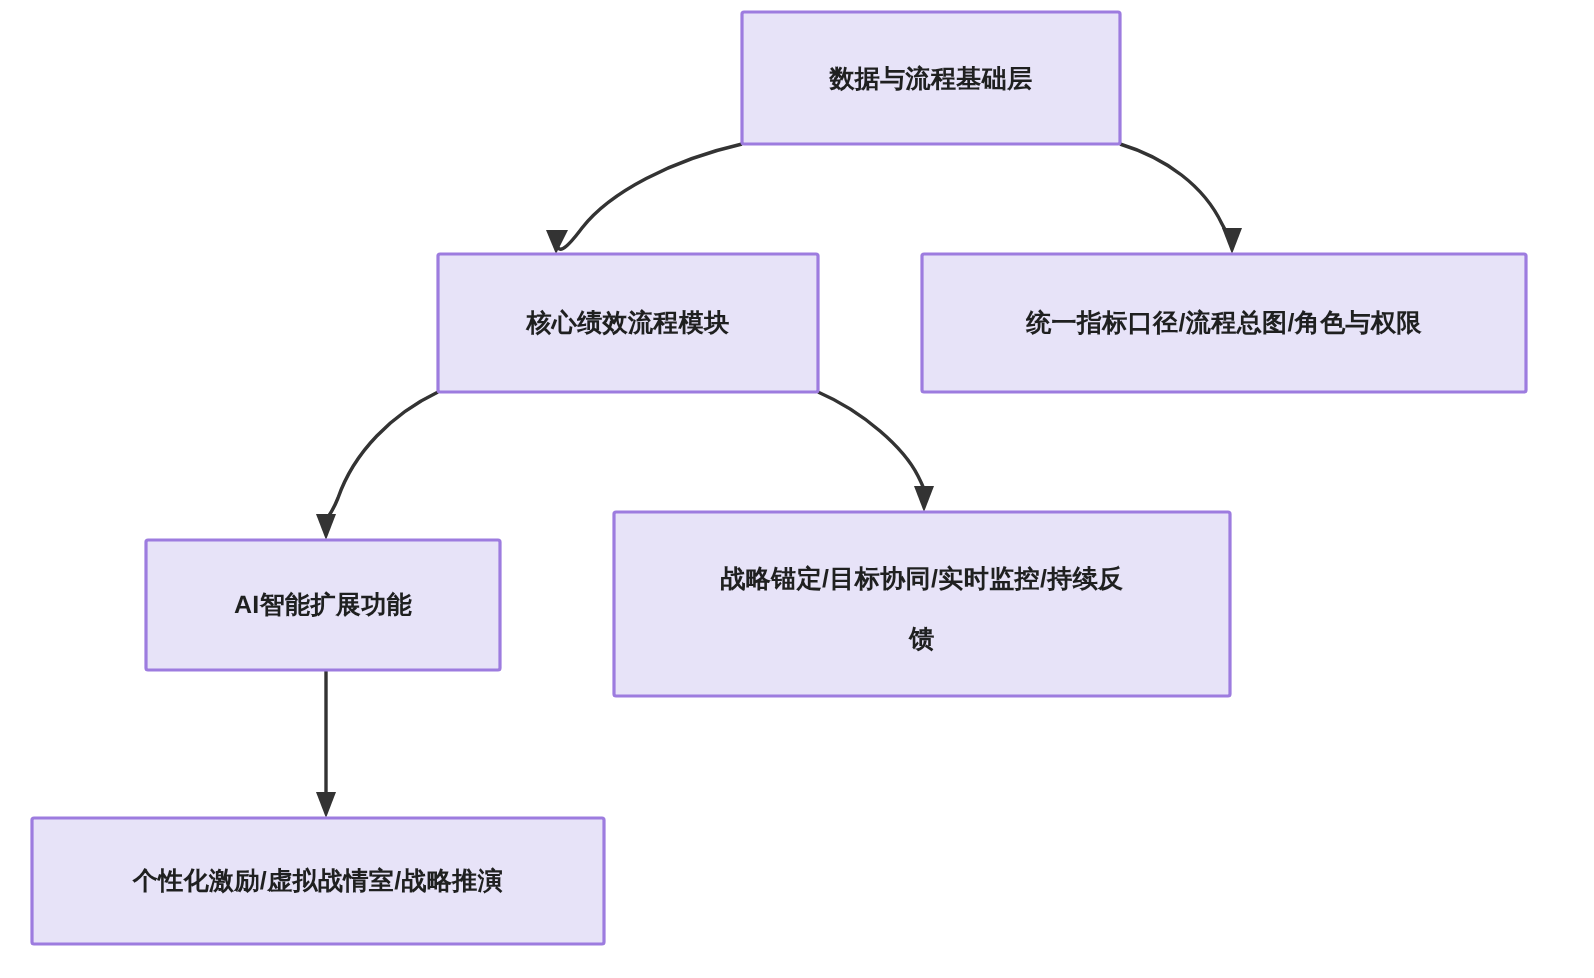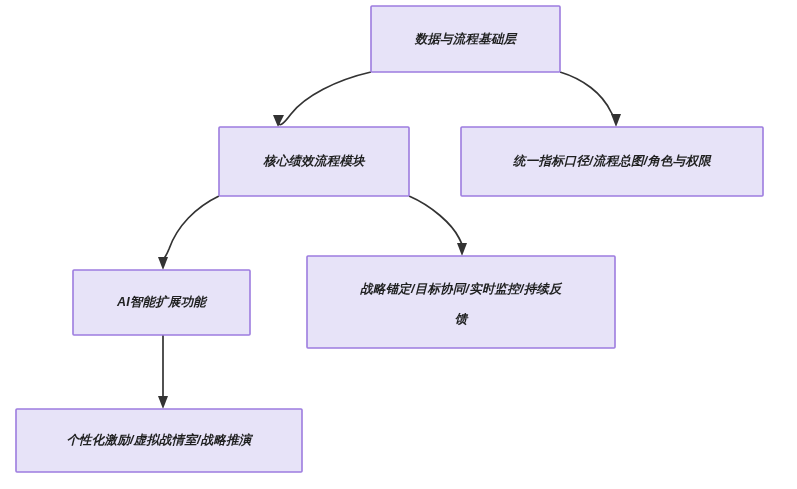--- a/index.html
+++ b/index.html
@@ -11,21 +11,20 @@
     width: 797px;
     height: 489px;
     overflow: hidden;
     font-family: "Liberation Sans", "DejaVu Sans", sans-serif;
   }
   #diagram-root {
     position: relative;
     width: 797px;
     height: 489px;
     background: #ffffff;
-    font-style: italic;
   }
   svg.flow-canvas {
     position: absolute;
     top: 0;
     left: 0;
     width: 797px;
     height: 489px;
     display: block;
   }
   .node-box {

